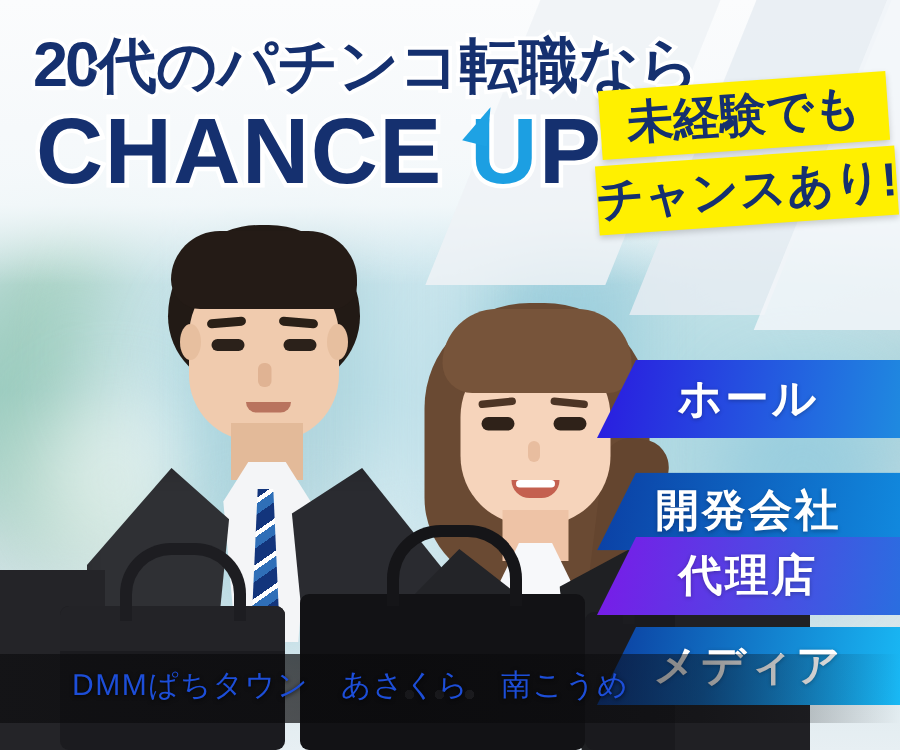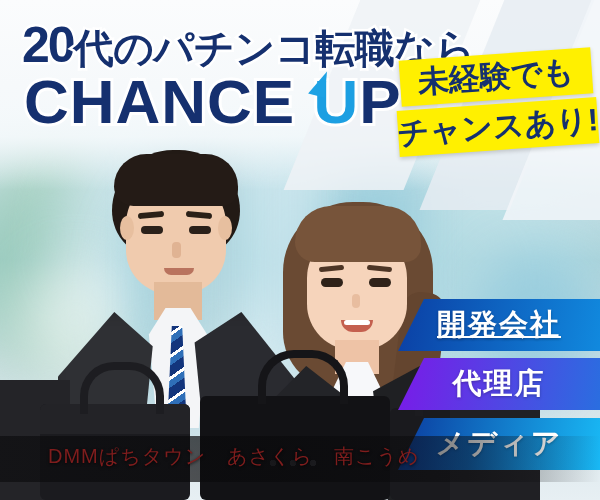--- a/index.html
+++ b/index.html
@@ -148,21 +148,21 @@
 
   
   .headline{position:absolute;left:0;top:0;width:600px;height:165px;}
   .line1{
     position:absolute;left:22px;top:16px;
     font-size:40px;font-weight:700;letter-spacing:-.5px;
     color:#15306f;white-space:nowrap;
     -webkit-text-stroke:5px #ffffff;paint-order:stroke fill;
     text-shadow:0 2px 3px rgba(255,255,255,.9);
   }
-  .line1 .big{font-size:50px;letter-spacing:-2px;}
+  .line1 .big{font-size:42px;letter-spacing:-2px;}
   .line2{
     position:absolute;left:24px;top:66px;
     font-size:62px;font-weight:700;letter-spacing:1px;
     white-space:nowrap;
     -webkit-text-stroke:6px #ffffff;paint-order:stroke fill;
   }
   .line2 .w{color:#15306f;}
   .line2 .u{color:#1c9fe2;position:relative;display:inline-block;}
   .line2 .p{color:#15306f;}
   .arrow-tip{
@@ -186,32 +186,32 @@
   .ribbons{position:absolute;left:398px;top:181px;width:202px;height:292px;}
   .ribbon{
     position:absolute;left:0;width:202px;height:52px;
     clip-path:polygon(26px 0,202px 0,202px 52px,0 52px);
     display:flex;align-items:center;justify-content:center;
     color:#ffffff;font-size:29px;font-weight:700;letter-spacing:2px;
     text-shadow:0 1px 3px rgba(0,0,0,.28);
   }
   .r0{top:0;}
   .r1{top:59px;}
-  .r2{top:118px;text-decoration:underline;}
+  .r2{top:134px;}
   .r3{top:177px;}
   .r4{top:237px;}
 
   
   .caption-band{
     position:absolute;left:0;bottom:18px;width:600px;height:46px;
     background:linear-gradient(90deg,rgba(10,10,12,.62) 0%,rgba(10,10,12,.72) 45%,rgba(10,10,12,.45) 78%,rgba(10,10,12,0) 100%);
   }
   .caption{
     position:absolute;left:48px;bottom:30px;
-    color:#7f1d1d;font-size:20px;letter-spacing:1px;white-space:nowrap;
+    color:#1d4ed8;font-size:20px;letter-spacing:1px;white-space:nowrap;
     text-shadow:0 1px 3px rgba(0,0,0,.8);
   }
 </style>
 </head>
 <body>
 
 <div class="banner">
 
   <div class="bg">
     <div class="bg-base"></div>
@@ -289,20 +289,21 @@
     <div class="line2"><span class="w">CHANCE</span> <span class="u">U</span><span class="p">P</span></div>
     <div class="arrow-tip"></div>
   </div>
 
   <div class="badge">
     <div class="ybar ybar1" style="background: rgb(255, 240, 0); color: rgb(21, 48, 111);">未経験でも</div>
     <div class="ybar ybar2" style="background: rgb(255, 240, 0); color: rgb(21, 48, 111);">チャンスあり!</div>
   </div>
 
   <div class="ribbons">
+    <div class="ribbon r1" style="background: linear-gradient(100deg, rgb(42, 26, 224) 0%, rgb(31, 138, 224) 100%);">ホール</div>
     <div class="ribbon r2" style="background: linear-gradient(100deg, rgb(11, 63, 164) 0%, rgb(17, 137, 222) 100%);">開発会社</div>
     <div class="ribbon r3" style="background: linear-gradient(100deg, rgb(122, 26, 232) 0%, rgb(42, 110, 224) 100%);">代理店</div>
     <div class="ribbon r4" style="background: linear-gradient(100deg, rgb(11, 59, 158) 0%, rgb(25, 185, 245) 100%);">メディア</div>
   </div>
 
   <div class="caption-band"></div>
   <div class="caption">DMMぱちタウン　あさくら　南こうめ</div>
 
 </div>
 

